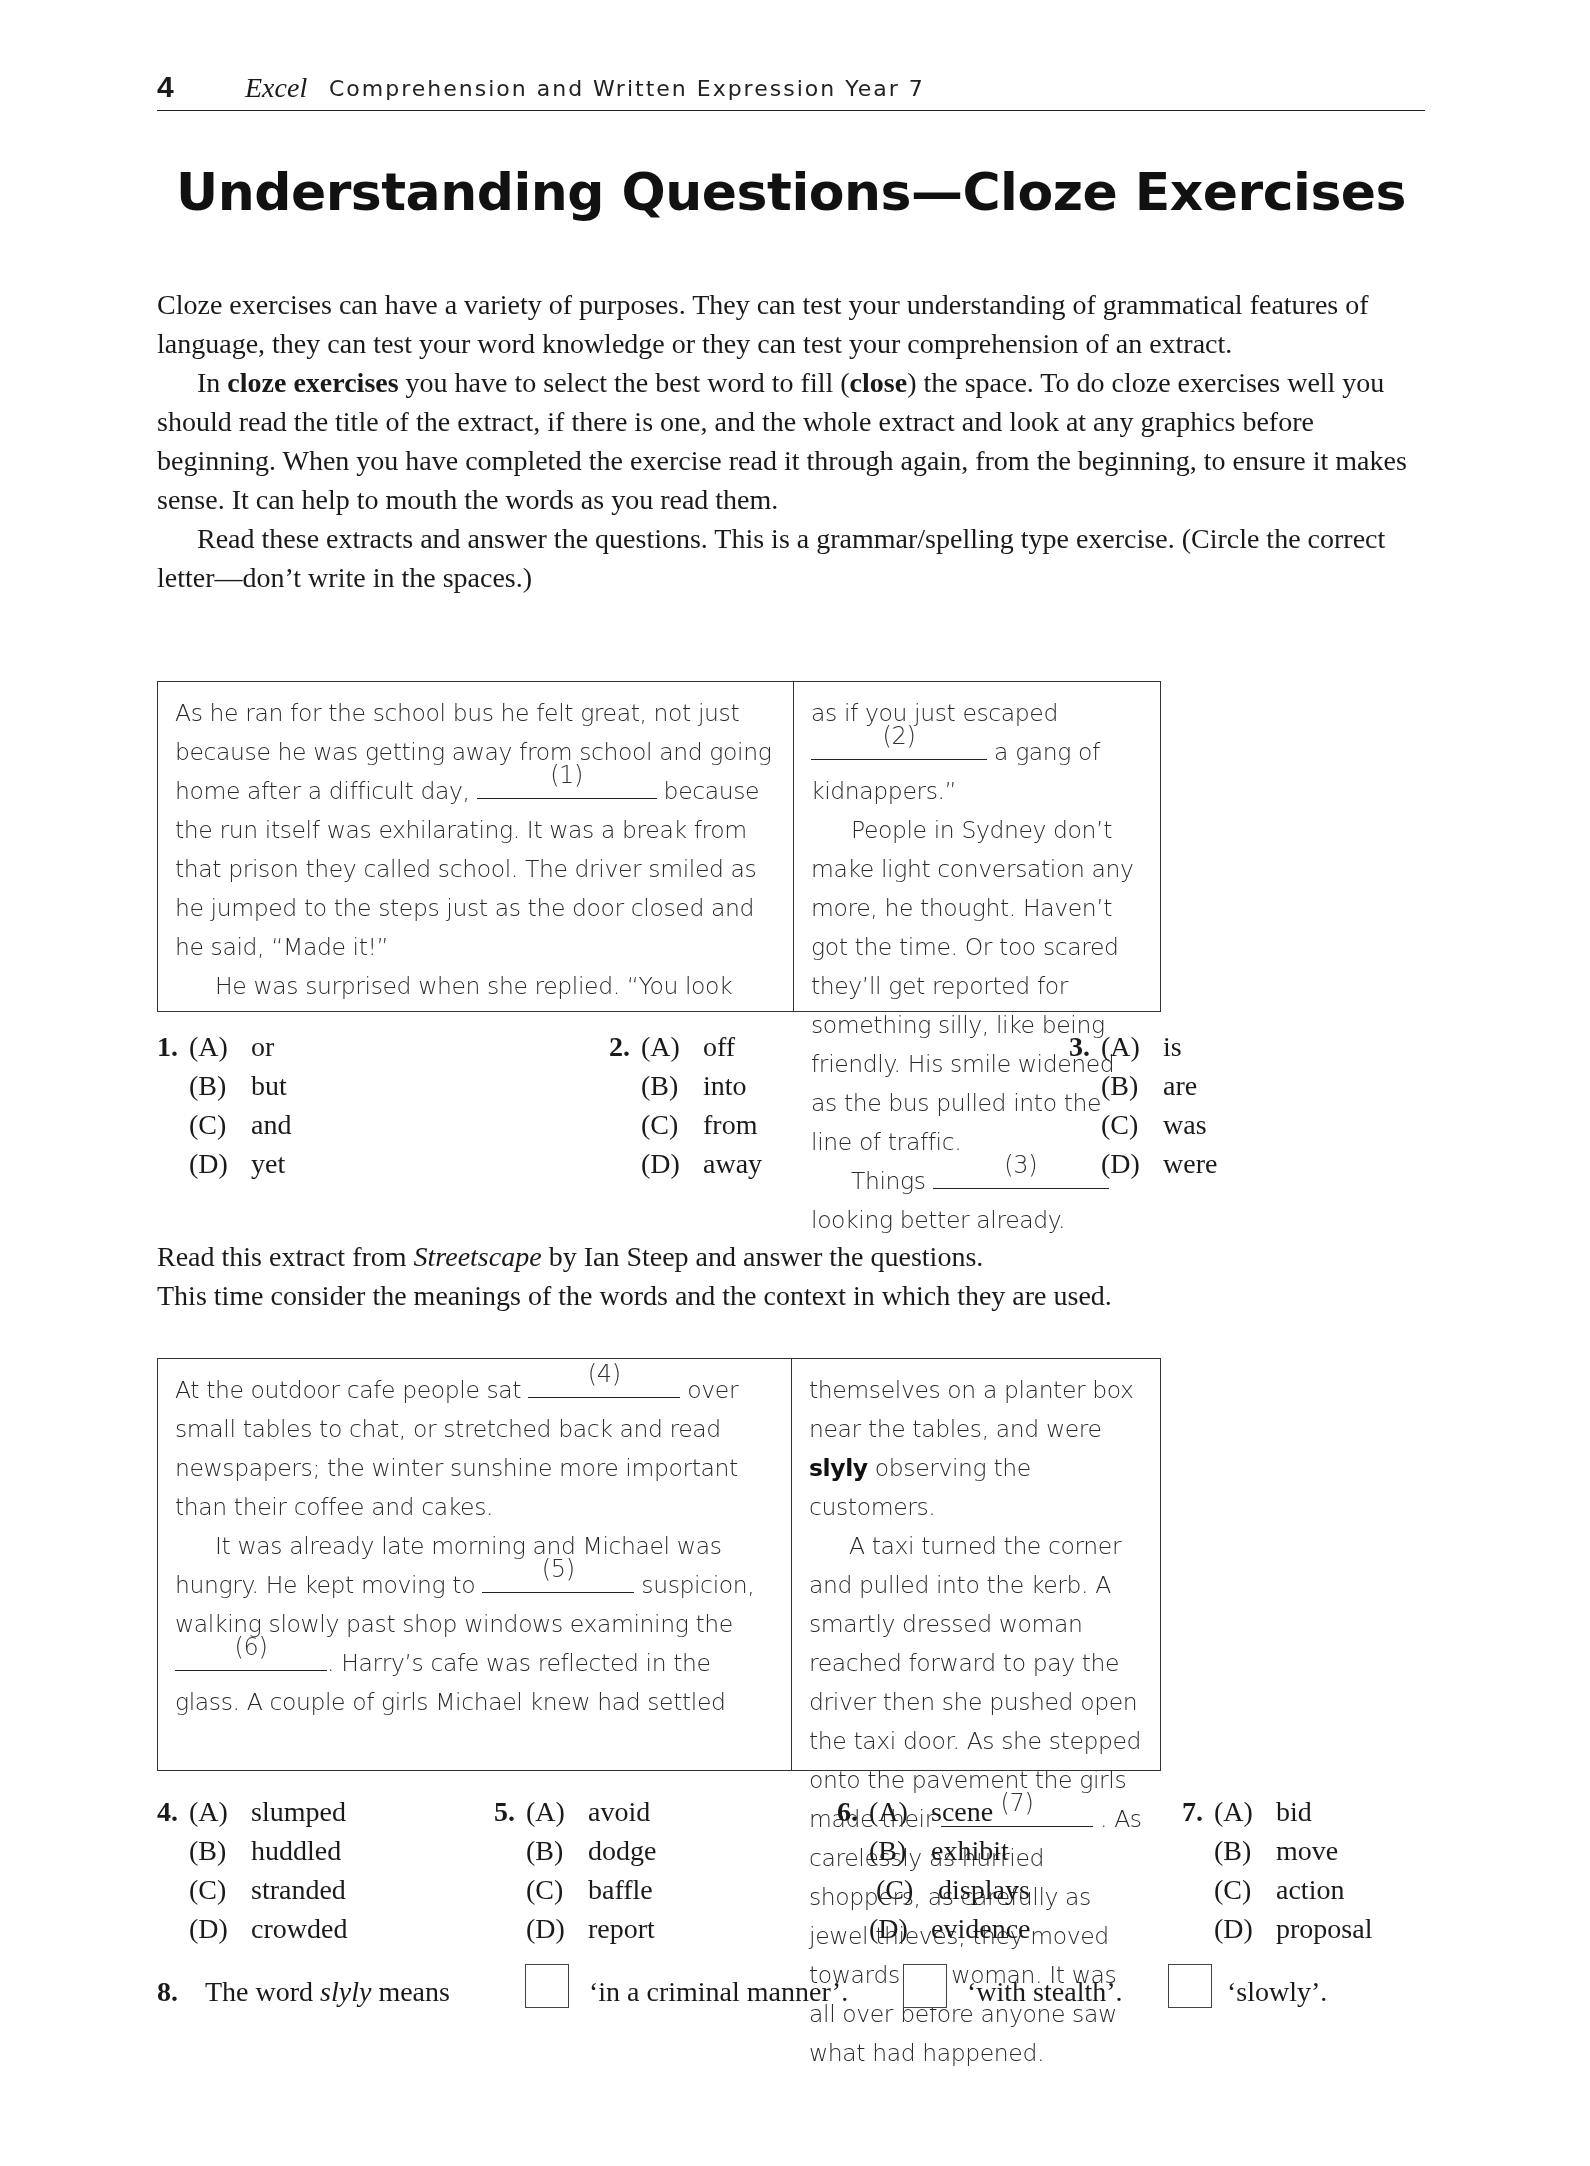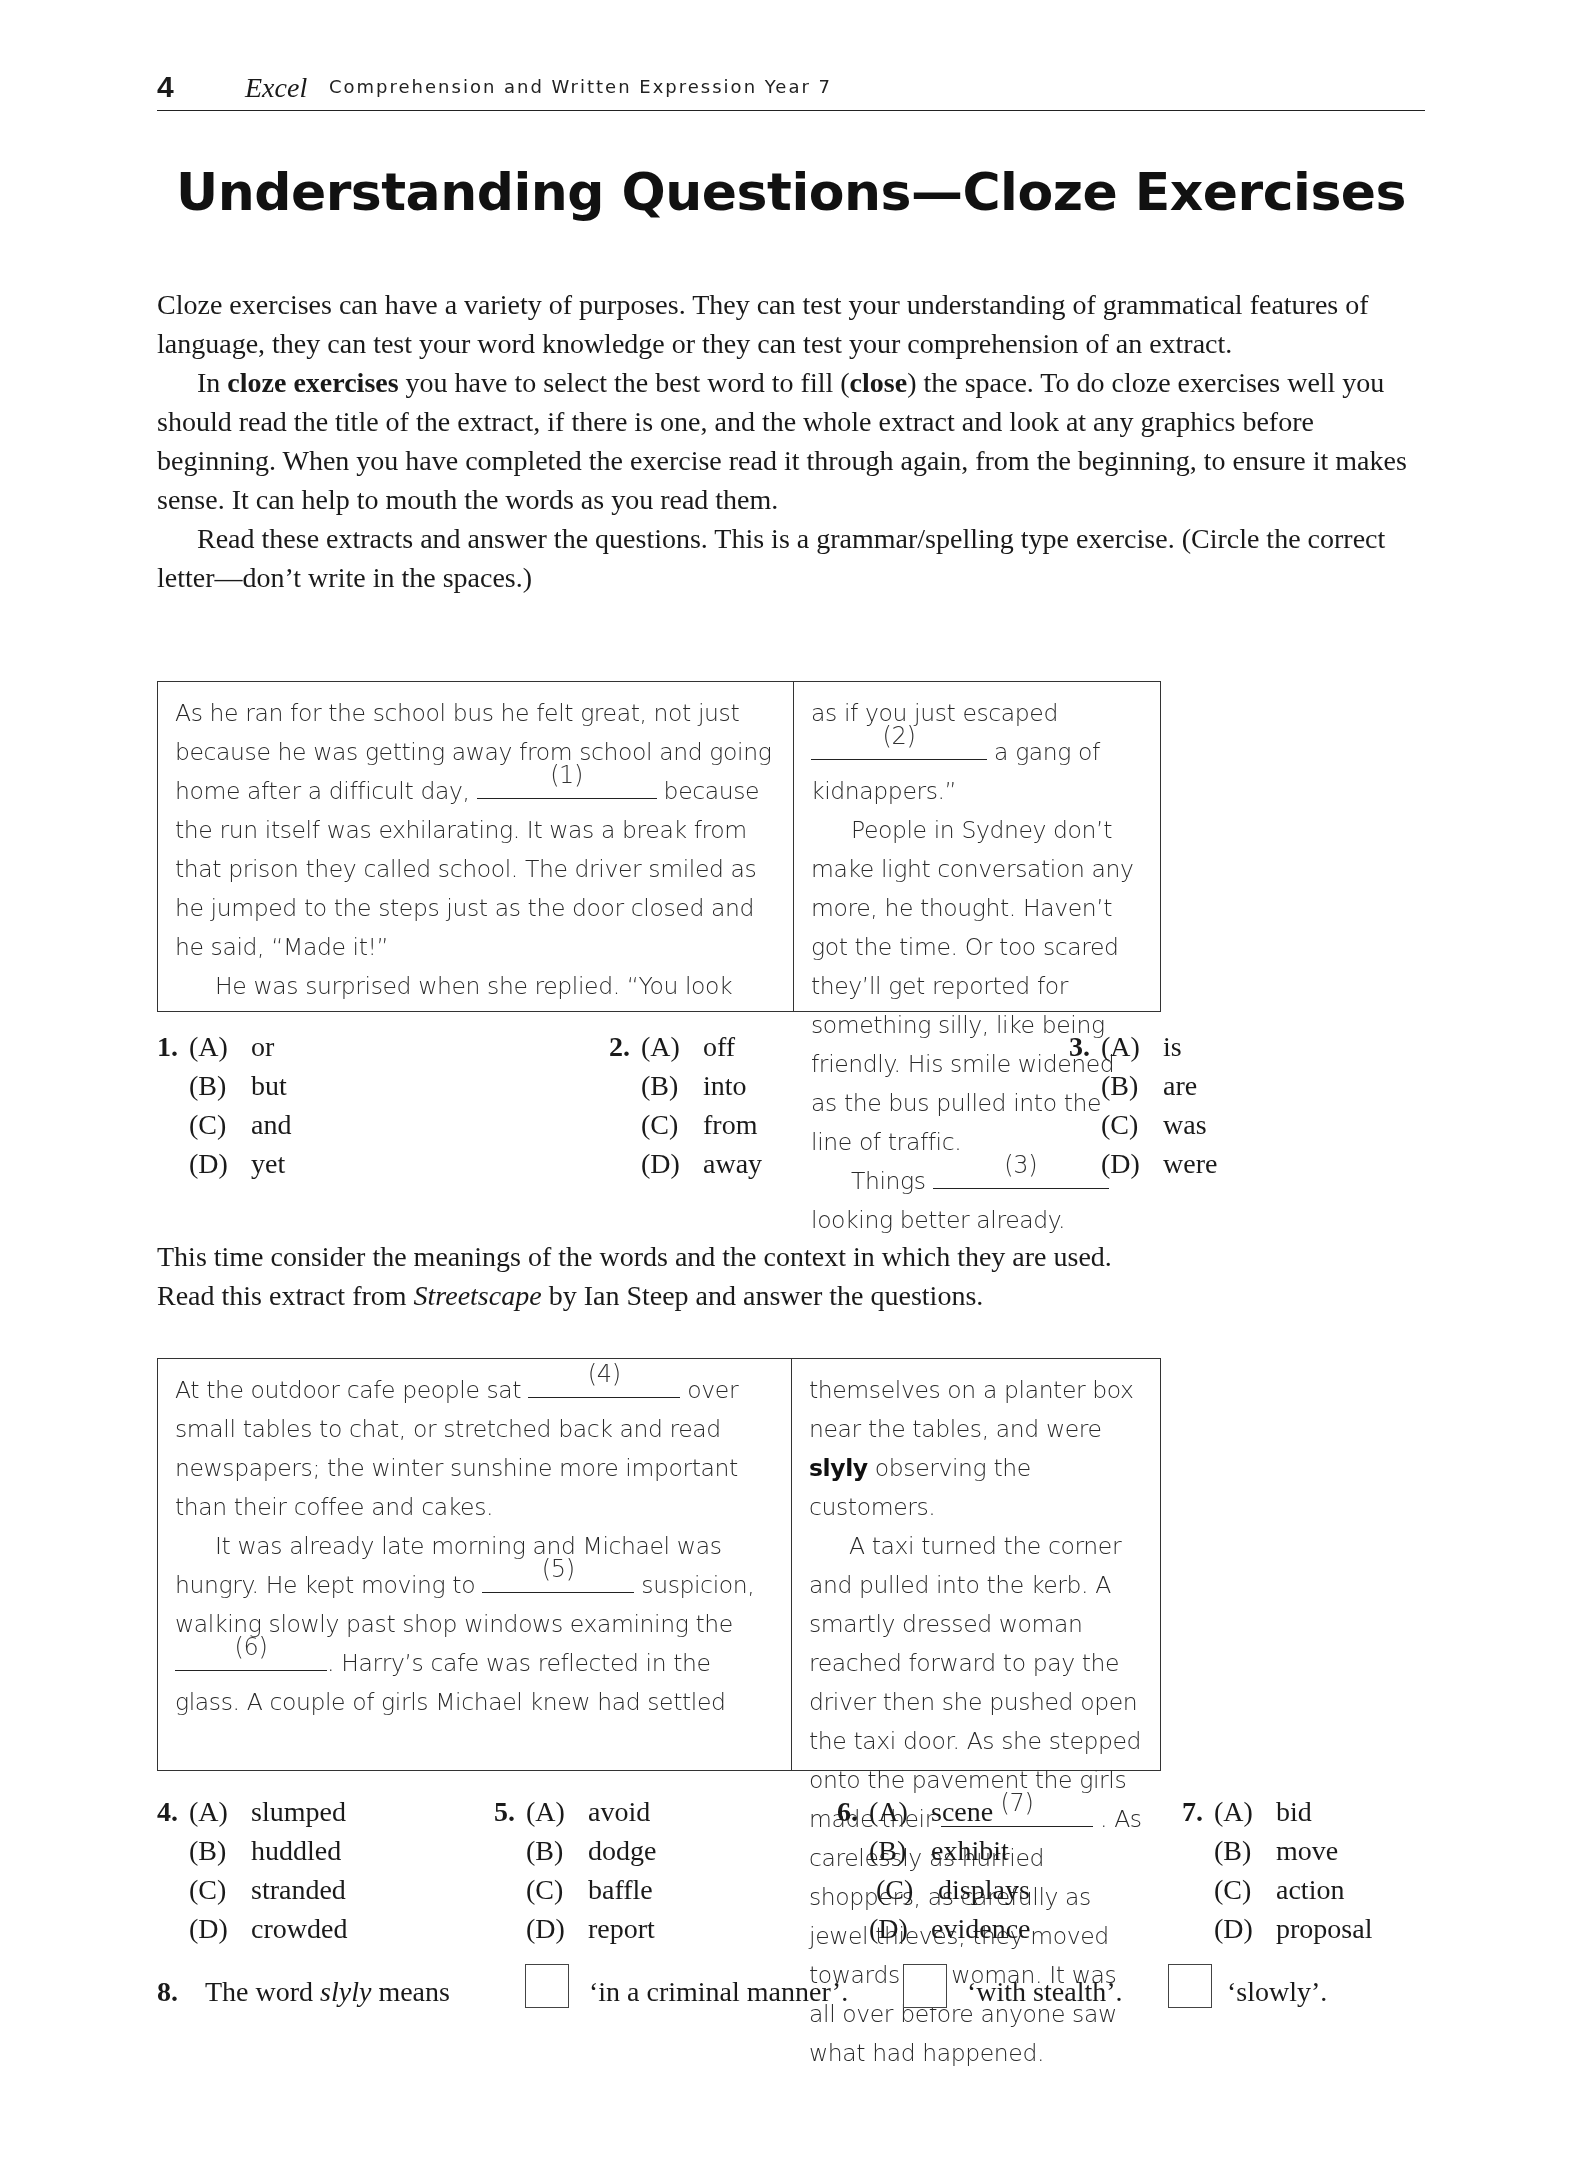--- a/index.html
+++ b/index.html
@@ -3,21 +3,21 @@
 <meta charset="utf-8">
 <style>
   html, body { margin:0; padding:0; background:#fff; }
   body { width:1590px; height:2166px; position:relative; overflow:hidden; color:#1a1a1a; }
   .abs { position:absolute; }
 
   
   #hdr { left:157px; top:68px; width:1268px; height:42px; border-bottom:1.5px solid #222; }
   #hdr .pg { position:absolute; left:0; top:2px; font-family:"Liberation Sans",sans-serif; font-weight:bold; font-size:30px; }
   #hdr .brand { position:absolute; left:72px; top:4px; font-family:"Liberation Serif",serif; font-weight:normal; font-style:italic; font-size:28px;margin-left:16px; }
-  #hdr .sub { position:absolute; left:172px; top:8px; font-family:"DejaVu Sans",sans-serif; font-size:18px; letter-spacing:2px; color:#222; }
+  #hdr .sub { position:absolute; left:172px; top:8px; font-family:"DejaVu Sans",sans-serif; font-size:22px; letter-spacing:2px; color:#222; }
 
   #title { left:157px; width:1268px; top:162px; text-align:center; font-family:"DejaVu Sans",sans-serif; font-weight:bold; font-size:52px; letter-spacing:-0.5px; color:#111; }
 
   .para { left:157px; width:1270px; font-family:"Liberation Serif",serif; font-size:28px; line-height:39px; color:#1a1a1a; }
   .para p { margin:0; }
   .para p.ind { text-indent:40px; }
 
   .box { left:157px; width:1004px; border:1.5px solid #333; box-sizing:border-box; }
   .box .col { position:absolute; top:0; bottom:0; box-sizing:border-box; padding:12px 14px 0 17px; font-family:"DejaVu Sans",sans-serif; font-size:23.5px; line-height:39px; color:#2a2a2a; font-weight:300; letter-spacing:-0.4px; }
   .box .col p { margin:0; }
@@ -78,22 +78,22 @@
     <span class="opt" style="left: 484px; top: 78px;"><span class="lt">(C)</span><span>from</span></span>
     <span class="opt" style="left: 484px; top: 117px;"><span class="lt">(D)</span><span>away</span></span>
     <span class="num" style="left: 912px; top: 0px;">3.</span>
     <span class="opt" style="left: 944px; top: 0px;"><span class="lt">(A)</span><span>is</span></span>
     <span class="opt" style="left: 944px; top: 39px;"><span class="lt">(B)</span><span>are</span></span>
     <span class="opt" style="left: 944px; top: 78px;"><span class="lt">(C)</span><span>was</span></span>
     <span class="opt" style="left: 944px; top: 117px;"><span class="lt">(D)</span><span>were</span></span>
   </div>
 
 <div class="abs para" style="top:1237px;">
+  <p><span>Read this extract from </span><i>Streetscape</i><span> by Ian Steep and answer the questions.</span></p>
   <p>This time consider the meanings of the words and the context in which they are used.</p>
-  <p><span>Read this extract from </span><i>Streetscape</i><span> by Ian Steep and answer the questions.</span></p>
 </div>
 
 <div class="abs box" style="top:1358px; height:413px;">
   <div class="col" style="left:0; width:633px;">
     <p><span>At the outdoor cafe people sat </span><span class="blank" style="width:152px;"><span>(4)</span></span><span> over small tables to chat, or stretched back and read newspapers; the winter sunshine more important than their coffee and cakes.</span></p>
     <p class="ind"><span>It was already late morning and Michael was hungry. He kept moving to </span><span class="blank" style="width:152px;"><span>(5)</span></span><span> suspicion, walking slowly past shop windows examining the </span><span class="blank" style="width:152px;"><span>(6)</span></span><span>. Harry’s cafe was reflected in the glass. A couple of girls Michael knew had settled</span></p>
   </div>
   <div class="divider" style="left:633px;"></div>
   <div class="col" style="left:634px; right:0;">
     <p><span>themselves on a planter box near the tables, and were </span><span class="bold">slyly</span><span> observing the customers.</span></p>

